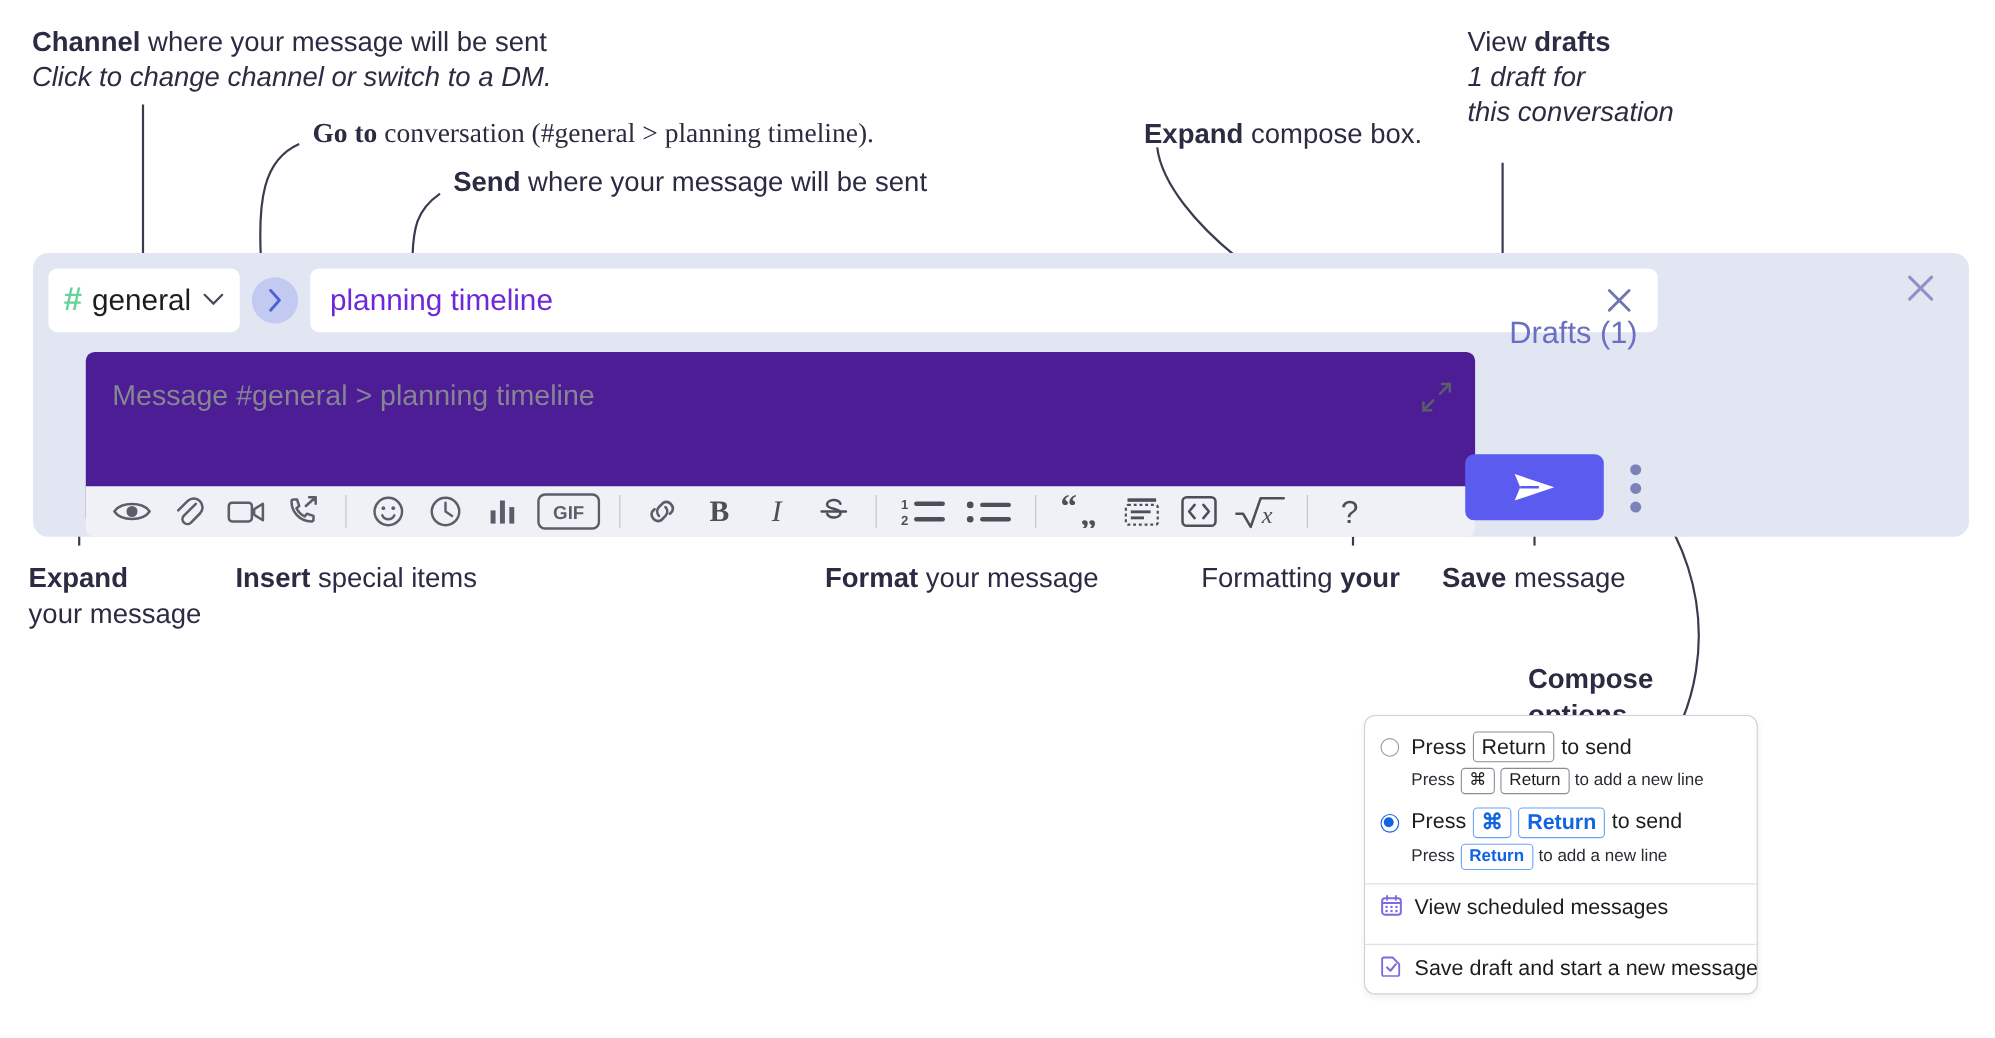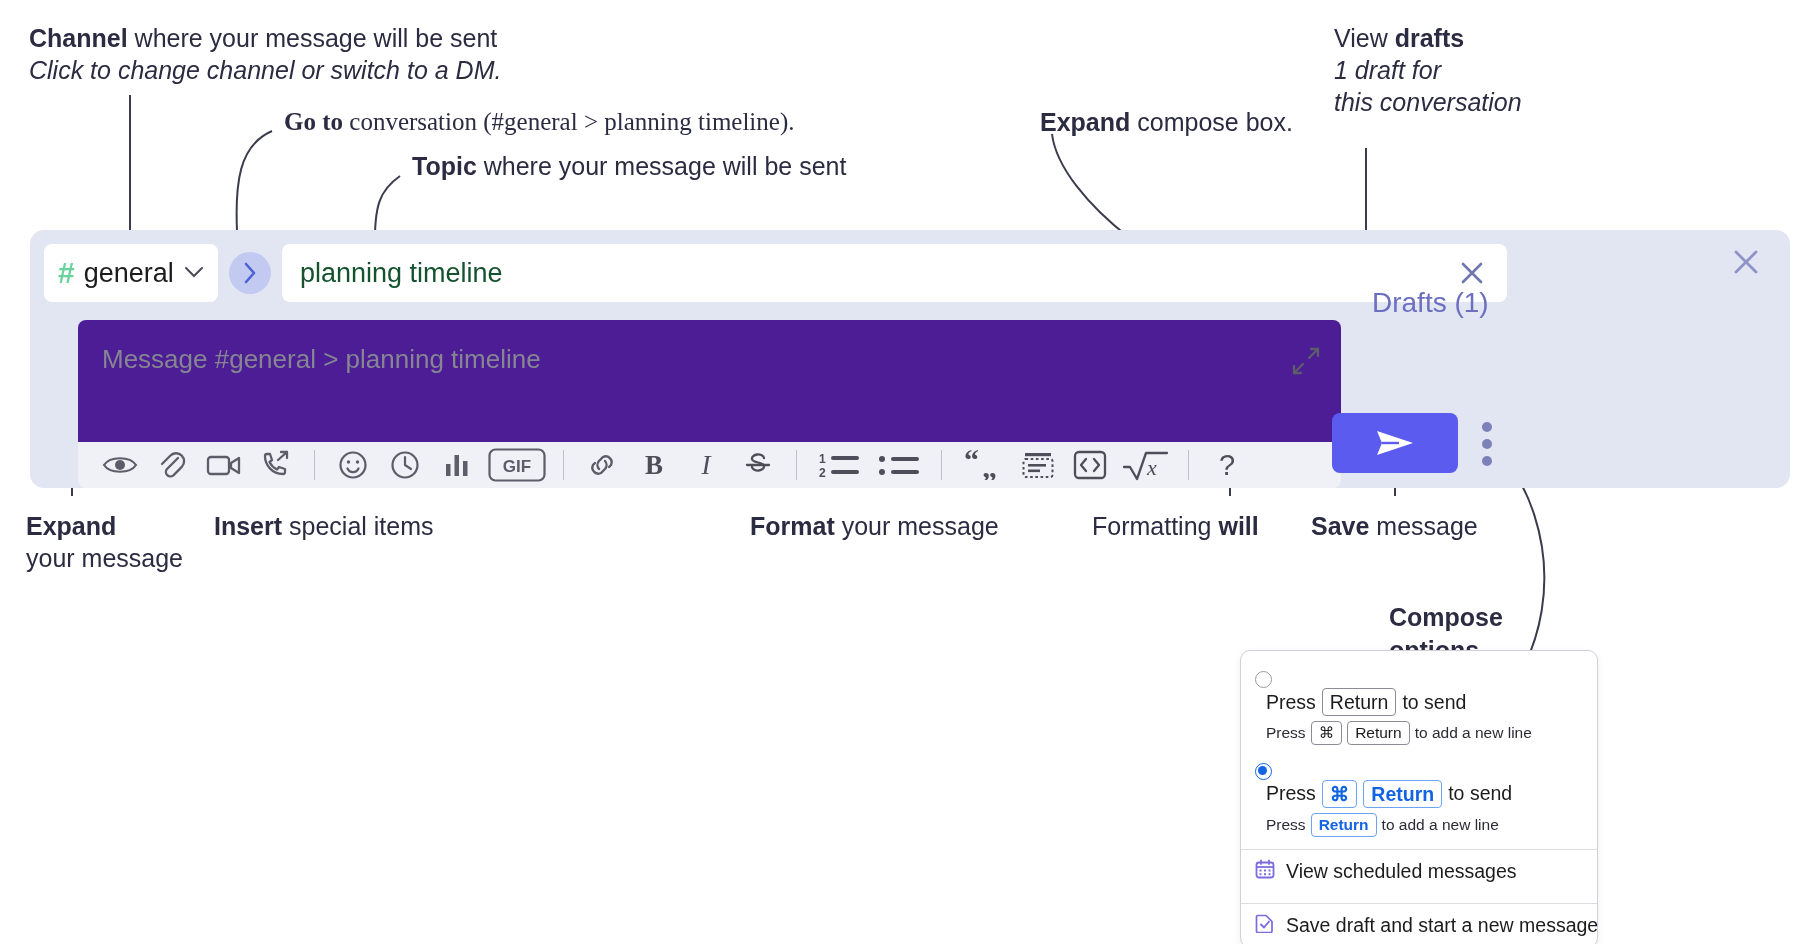--- a/index.html
+++ b/index.html
@@ -38,21 +38,21 @@
 
   .go-btn {
     width:42px; height:42px; border-radius:50%; background:#c3caf2;
     display:flex; align-items:center; justify-content:center;
     margin:0 11px; color:#4a62d6; font-size:24px; font-weight:700;
   }
   .topic-box {
     width:1225px; height:58px; background:#fff; border-radius:8px;
     display:flex; align-items:center; padding:0 18px;
   }
-  .topic-text { font-size:27px; color:#14532d; }
+  .topic-text { font-size:27px; color:#6d28d9; }
   .topic-clear { margin-left:auto; width:34px; height:34px; position:relative; }
 
   
   .msg-area {
     position:absolute; left:48px; top:90px; width:1263px; height:152px;
     background:#4c1d95; border-radius:8px 8px 0 0; border-bottom:1px solid #e4e6ee;
   }
   .msg-placeholder { position:absolute; left:24px; top:24px; font-size:26px; color:#868693; }
   .expand-icon { position:absolute; right:20px; top:26px; width:30px; height:30px; }
 
@@ -66,21 +66,21 @@
   .tb svg { display:block; }
   .tb-div { width:1px; height:30px; background:#bfc0cc; margin:0 12px; }
 
   
   #options-menu {
     position:absolute; left:1240px; top:650px; width:358px;
     background:#fff; border:1px solid #cfd0da; border-radius:10px;
     box-shadow:0 2px 7px rgba(0,0,0,.07);
     padding:10px 0 0 0; font-size:0;
   }
-  .opt { display:flex; align-items:flex-start; padding:4px 14px 2px 14px;flex-direction:column; }
+  .opt { display:flex; align-items:flex-start; padding:4px 14px 2px 14px; }
   .radio { width:17px; height:17px; border-radius:50%; border:1.6px solid #9a9aa6; margin-top:6px; flex:none; background:#fff; }
   .radio.on { border-color:#1264e3; }
   .radio.on::after { content:""; display:block; width:9px; height:9px; border-radius:50%; background:#1264e3; margin:2.2px; }
   .opt-body { margin-left:11px; }
   .opt-main { font-size:19.5px; color:#1d1c1d; display:flex; align-items:center; gap:6px; white-space:nowrap; }
   .opt-sub  { font-size:15.5px; color:#2b2b34; display:flex; align-items:center; gap:5px; margin-top:5px; white-space:nowrap; }
   .key { display:inline-block; border:1px solid #8c8c99; border-radius:4px; padding:1px 7px; font-size:inherit; line-height:1.25; color:#1d1c1d; background:#fff; }
   .key.blue { border-color:#6aa4f5; color:#1264e3; font-weight:700; }
   .menu-sep { height:1px; background:#dcdce2; margin:10px 0 0 0; }
   .mitem { display:flex; align-items:center; gap:11px; padding:9px 14px; font-size:19.5px; color:#1d1c1d; white-space:nowrap; }
@@ -94,21 +94,21 @@
   <div class="anno" style="left:29px; top:22px;">
     <div><b>Channel</b><span> where your message will be sent</span></div>
     <div><i>Click to change channel or switch to a DM.</i></div>
   </div>
 
   <div class="anno" style="left:284px; top:106px;font-family:Liberation Serif, serif;">
     <b>Go to</b><span> conversation (#general &gt; planning timeline).</span>
   </div>
 
   <div class="anno" style="left:412px; top:150px;">
-    <b>Topic</b><span> where your message will be sent</span>
+    <b>Send</b><span> where your message will be sent</span>
   </div>
 
   <div class="anno" style="left:1040px; top:106px;">
     <b>Expand</b><span> compose box.</span>
   </div>
 
   <div class="anno" style="left:1334px; top:22px;">
     <div><span>View </span><b>drafts</b></div>
     <div><i>1 draft for</i></div>
     <div><i>this conversation</i></div>
@@ -121,21 +121,21 @@
 
   <div class="anno" style="left:214px; top:510px;">
     <b>Insert</b><span> special items</span>
   </div>
 
   <div class="anno" style="left:750px; top:510px;">
     <b>Format</b><span> your message</span>
   </div>
 
   <div class="anno" style="left:1092px; top:510px;">
-    <span>Formatting </span><b>will</b>
+    <span>Formatting </span><b>your</b>
   </div>
 
   <div class="anno" style="left:1311px; top:510px;">
     <b>Save</b><span> message</span>
   </div>
 
   <div class="anno" style="left:1389px; top:601px; line-height:1.3;">
     <div><b>Compose</b></div>
     <div><b>options</b></div>
     <div><span>menu</span></div>

